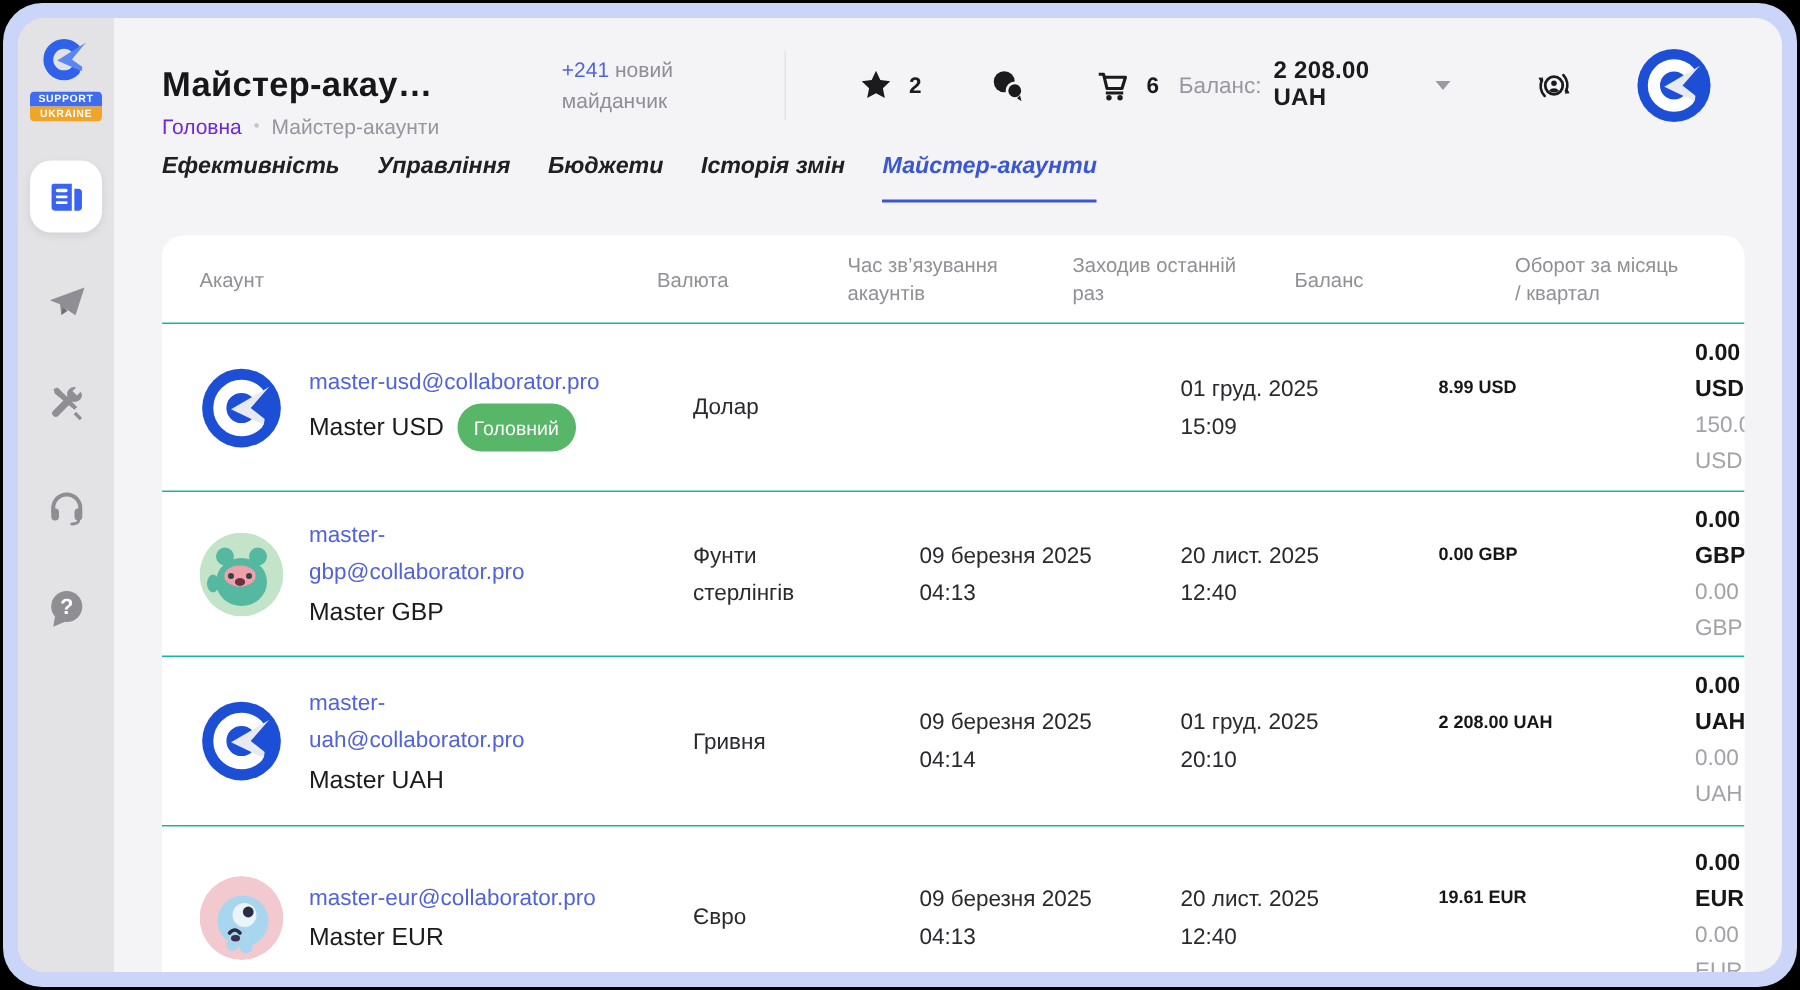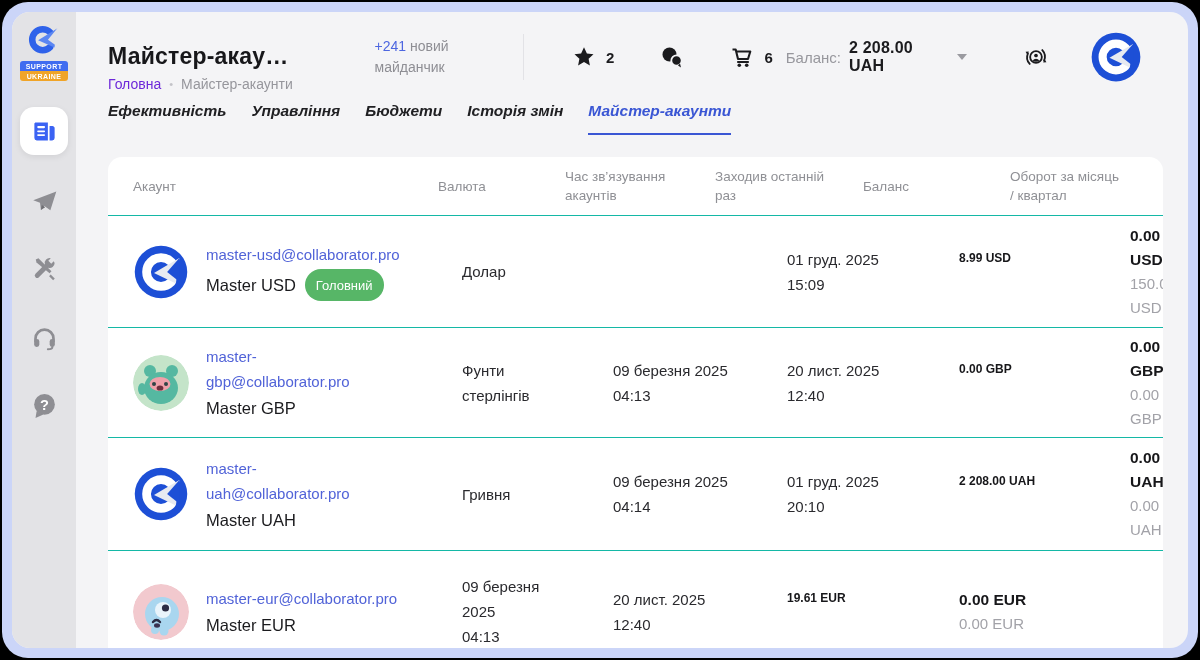--- a/index.html
+++ b/index.html
@@ -351,20 +351,21 @@
                     <use href="#blue-ghost-def"></use>
                   </svg>
               </div>
               <div>
                 <div class="acct-email">master-eur@collaborator.pro</div>
                 <div class="acct-name-row">
                   <span class="acct-name">Master EUR</span>
                 </div>
               </div>
             </div>
+            <div class="cell">Євро</div>
             <div class="cell">
               <div>09 березня 2025</div>
               <div>04:13</div>
             </div>
             <div class="cell">
               <div>20 лист. 2025</div>
               <div>12:40</div>
             </div>
             <div class="cell cell-balance">19.61 EUR</div>
             <div class="cell">

